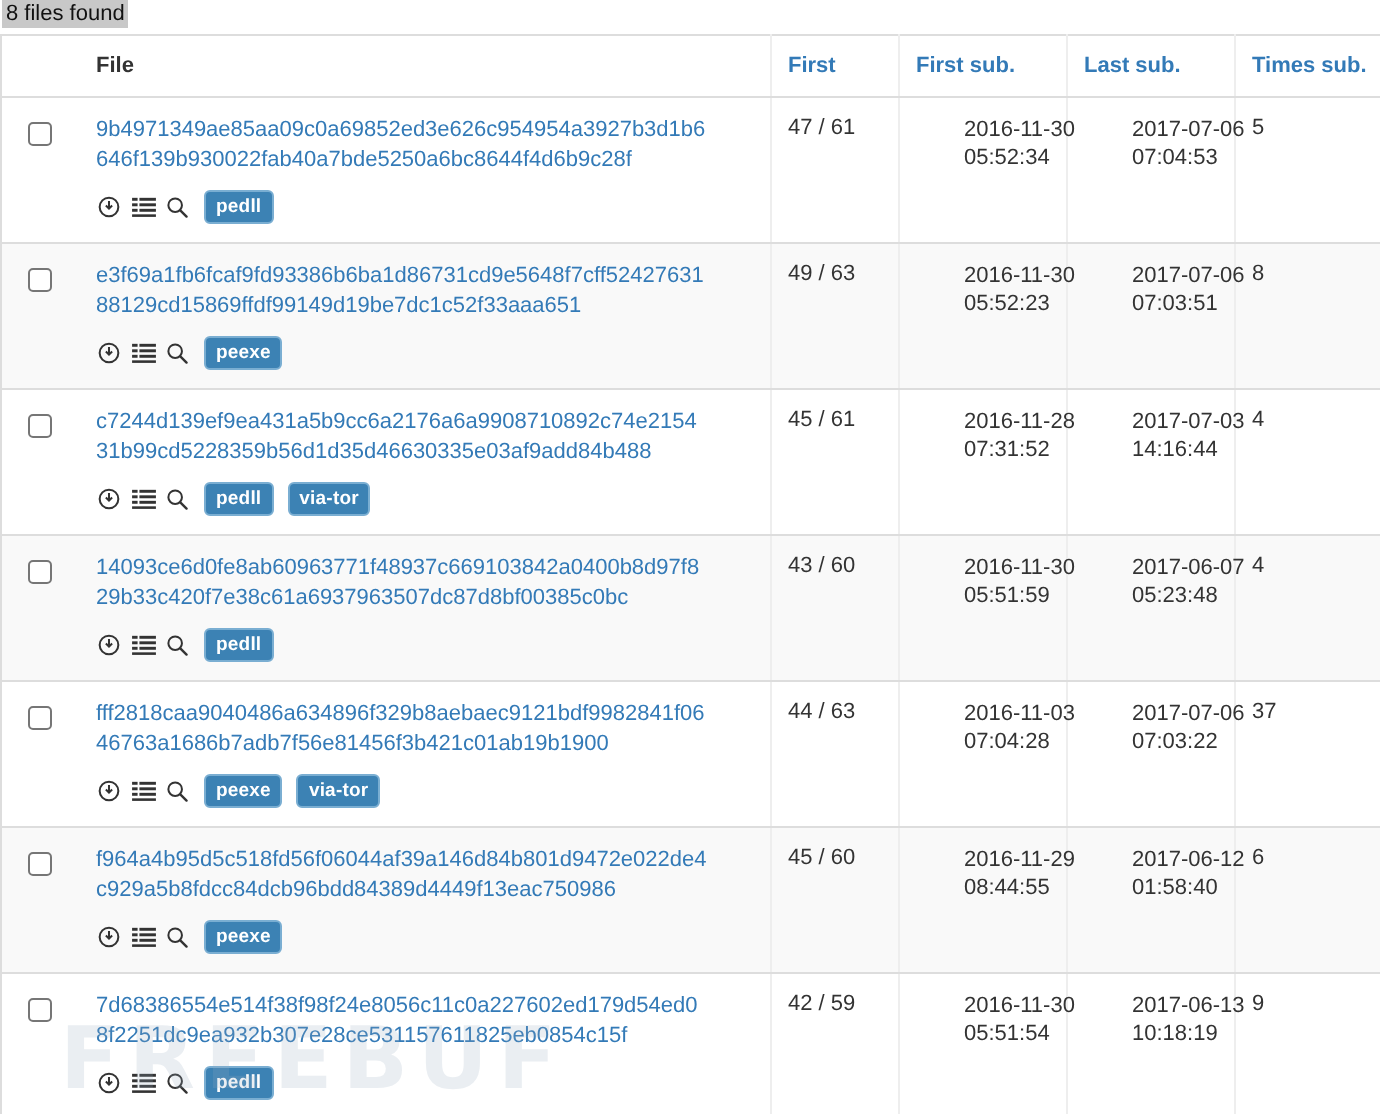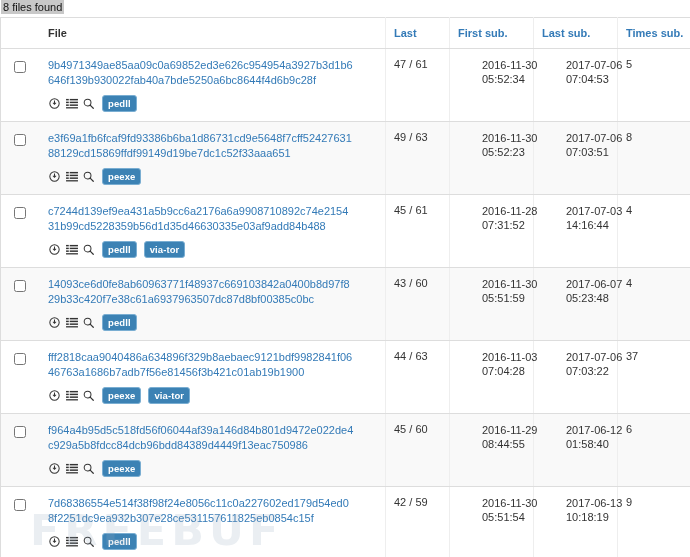--- a/index.html
+++ b/index.html
@@ -163,21 +163,21 @@
 
 <div class="status-line">
   <span class="hl">8 files found</span>
 </div>
 
 <table class="results-table">
   <thead>
     <tr>
       <th class="col-check"></th>
       <th class="col-file">File</th>
-      <th class="col-ratio">Last</th>
+      <th class="col-ratio">First</th>
       <th class="col-first">First sub.</th>
       <th class="col-last">Last sub.</th>
       <th class="col-times">Times sub.</th>
 
     </tr>
   </thead>
   <tbody id="rows-body">
       <tr>
         <td class="col-check"><input class="row-check" type="checkbox" style=""></td>
         <td class="col-file">

